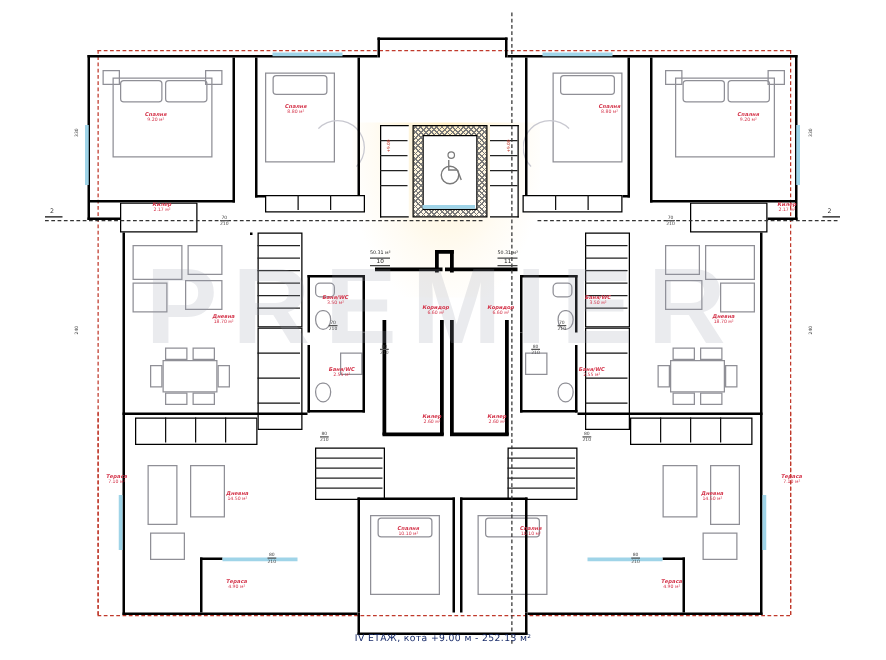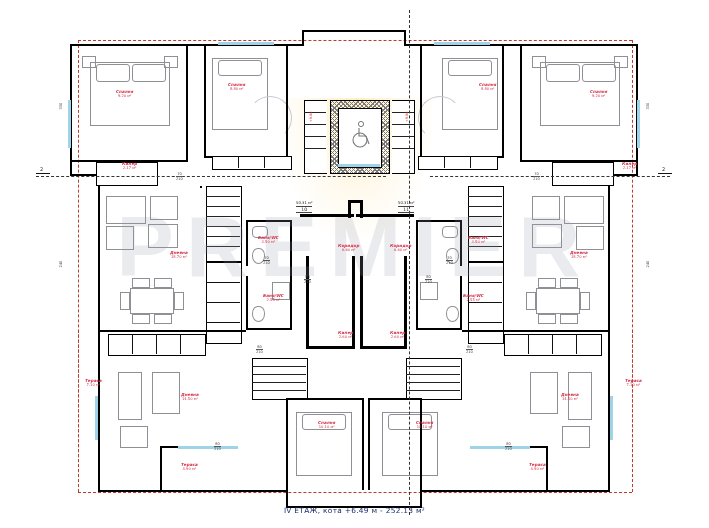--- a/index.html
+++ b/index.html
@@ -462,15 +462,15 @@
   <div class="dim" style="left:505px;top:442px;">
     <span>80</span>
     <span style="border-top:1px solid #555;display:block;">210</span>
   </div>
 
   <div class="dim" style="left:58px;top:104px;transform:rotate(-90deg);">330</div>
   <div class="dim" style="left:645px;top:104px;transform:rotate(-90deg);">330</div>
   <div class="dim" style="left:58px;top:262px;transform:rotate(-90deg);">240</div>
   <div class="dim" style="left:645px;top:262px;transform:rotate(-90deg);">240</div>
 
-  <div class="caption" style="left:50%;top:506px;transform:translateX(-50%);">IV ЕТАЖ, кота +6.49 м - 252.13 м²</div>
+  <div class="caption" style="left:50%;top:506px;transform:translateX(-50%);">IV ЕТАЖ, кота +9.00 м - 252.13 м²</div>
 
 </div>
 
 </body></html>

